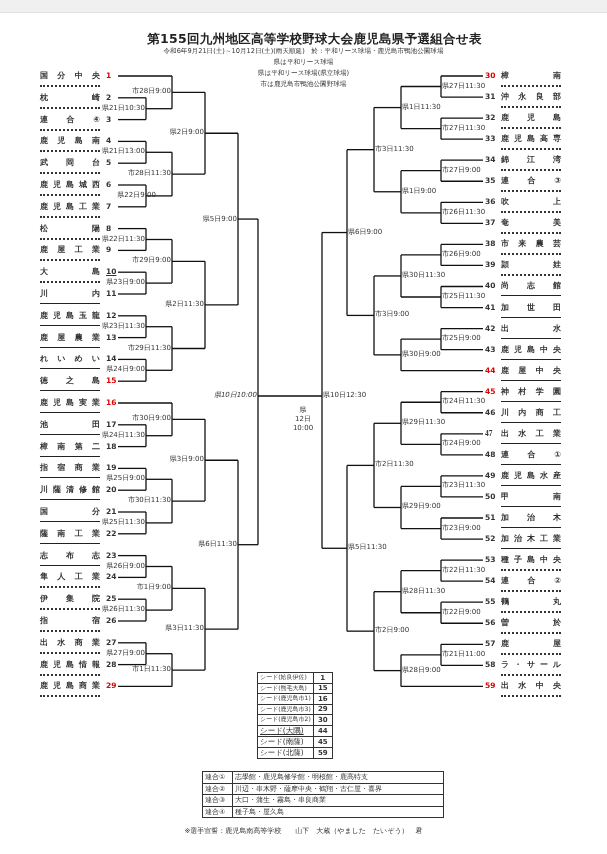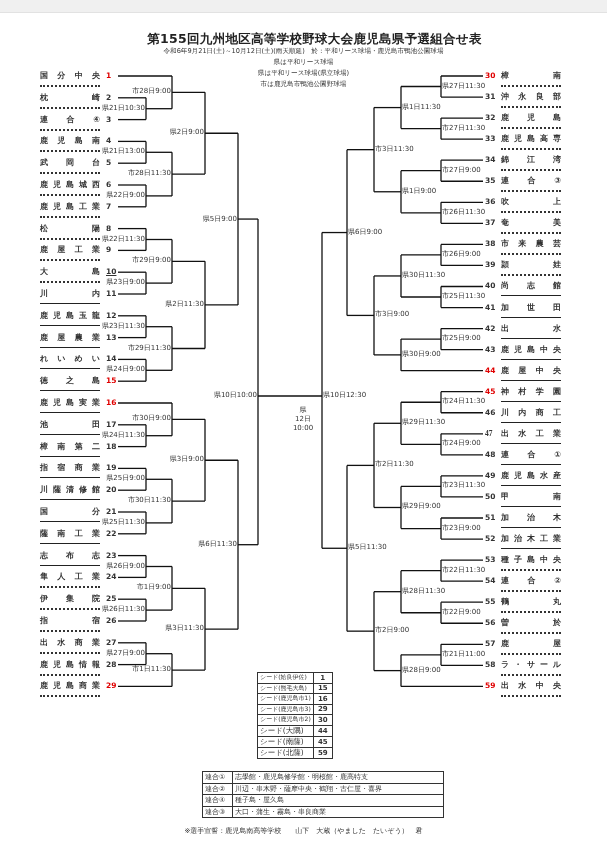--- a/index.html
+++ b/index.html
@@ -769,21 +769,21 @@
     <line x1="374" y1="631.1482758620689" x2="347" y2="631.1482758620689" stroke="#111111" stroke-width="1.3"></line>
     <line x1="347" y1="465.3931034482759" x2="347" y2="631.1482758620689" stroke="#111111" stroke-width="1.3"></line>
     <line x1="347" y1="232.54655172413794" x2="322" y2="232.54655172413794" stroke="#111111" stroke-width="1.3"></line>
     <line x1="347" y1="548.2706896551724" x2="322" y2="548.2706896551724" stroke="#111111" stroke-width="1.3"></line>
     <line x1="322" y1="232.54655172413794" x2="322" y2="548.2706896551724" stroke="#111111" stroke-width="1.3"></line>
     <line x1="258" y1="396" x2="322" y2="396" stroke="#111111" stroke-width="1.3"></line>
   </svg>
 <div id="labels">
     <div class="lbl" style="top: 103.7px; right: 462px;">県21日10:30</div>
     <div class="lbl" style="top: 147.3px; right: 462px;">県21日13:00</div>
-    <div class="lbl" style="top: 190.9px; right: 462px;">県22日9:00</div>
+    <div class="lbl" style="top: 190.9px; right: 451px;">県22日9:00</div>
     <div class="lbl" style="top: 234.5px; right: 462px;">県22日11:30</div>
     <div class="lbl" style="top: 278.1px; right: 462px;">県23日9:00</div>
     <div class="lbl" style="top: 321.7px; right: 462px;">県23日11:30</div>
     <div class="lbl" style="top: 365.3px; right: 462px;">県24日9:00</div>
     <div class="lbl" style="top: 430.7px; right: 462px;">県24日11:30</div>
     <div class="lbl" style="top: 474.3px; right: 462px;">県25日9:00</div>
     <div class="lbl" style="top: 517.9px; right: 462px;">県25日11:30</div>
     <div class="lbl" style="top: 561.5px; right: 462px;">県26日9:00</div>
     <div class="lbl" style="top: 605.1px; right: 462px;">県26日11:30</div>
     <div class="lbl" style="top: 648.7px; right: 462px;">県27日9:00</div>
@@ -794,21 +794,21 @@
     <div class="lbl" style="top: 414.35px; right: 436px;">市30日9:00</div>
     <div class="lbl" style="top: 496.1px; right: 436px;">市30日11:30</div>
     <div class="lbl" style="top: 583.3px; right: 436px;">市1日9:00</div>
     <div class="lbl" style="top: 665.05px; right: 436px;">市1日11:30</div>
     <div class="lbl" style="top: 128.225px; right: 403px;">県2日9:00</div>
     <div class="lbl" style="top: 299.9px; right: 403px;">県2日11:30</div>
     <div class="lbl" style="top: 455.225px; right: 403px;">県3日9:00</div>
     <div class="lbl" style="top: 624.175px; right: 403px;">県3日11:30</div>
     <div class="lbl" style="top: 215.062px; right: 370px;">県5日9:00</div>
     <div class="lbl" style="top: 539.7px; right: 370px;">県6日11:30</div>
-    <div class="lbl" style="top: 391px; right: 350px;">県10日10:00</div>
+    <div class="lbl" style="top: 391px; right: 350px; font-style: italic;">県10日10:00</div>
     <div class="lbl" style="top: 81.5241px; left: 442px;">県27日11:30</div>
     <div class="lbl" style="top: 123.621px; left: 442px; text-align: center;">市27日11:30</div>
     <div class="lbl" style="top: 165.717px; left: 442px;">市27日9:00</div>
     <div class="lbl" style="top: 207.814px; left: 442px;">市26日11:30</div>
     <div class="lbl" style="top: 249.91px; left: 442px;">市26日9:00</div>
     <div class="lbl" style="top: 292.007px; left: 442px;">市25日11:30</div>
     <div class="lbl" style="top: 334.103px; left: 442px;">市25日9:00</div>
     <div class="lbl" style="top: 397.248px; left: 442px;">市24日11:30</div>
     <div class="lbl" style="top: 439.345px; left: 442px;">市24日9:00</div>
     <div class="lbl" style="top: 481.441px; left: 442px;">市23日11:30</div>
@@ -855,21 +855,21 @@
       </tr>
       <tr>
         <td class="k">シード(鹿児島市3)</td>
         <td class="n">29</td>
       </tr>
       <tr>
         <td class="k">シード(鹿児島市2)</td>
         <td class="n">30</td>
       </tr>
       <tr>
-        <td class="k" style="font-size: 7.5px;">シード(大隅)</td>
+        <td class="k" style="font-size: 7.5px; text-decoration: underline;">シード(大隅)</td>
         <td class="n">44</td>
       </tr>
       <tr>
         <td class="k" style="font-size: 7.5px;">シード(南薩)</td>
         <td class="n">45</td>
       </tr>
       <tr>
         <td class="k" style="font-size: 7.5px;">シード(北薩)</td>
         <td class="n">59</td>
       </tr>
@@ -879,23 +879,23 @@
     <tbody id="rengoBody">
       <tr>
         <td class="k">連合①</td>
         <td class="v">志學館・鹿児島修学館・明桜館・鹿高特支</td>
       </tr>
       <tr>
         <td class="k">連合②</td>
         <td class="v">川辺・串木野・薩摩中央・鶴翔・古仁屋・喜界</td>
       </tr>
       <tr>
+        <td class="k">連合③</td>
+        <td class="v">大口・蒲生・霧島・串良商業</td>
+      </tr>
+      <tr>
         <td class="k">連合④</td>
         <td class="v">種子島・屋久島</td>
-      </tr>
-      <tr>
-        <td class="k">連合③</td>
-        <td class="v">大口・蒲生・霧島・串良商業</td>
       </tr>
     </tbody>
   </table>
 
 <div class="foot">※選手宣誓：鹿児島南高等学校　　山下　大蔵（やました　たいぞう）　君</div>
 
 </body></html>

